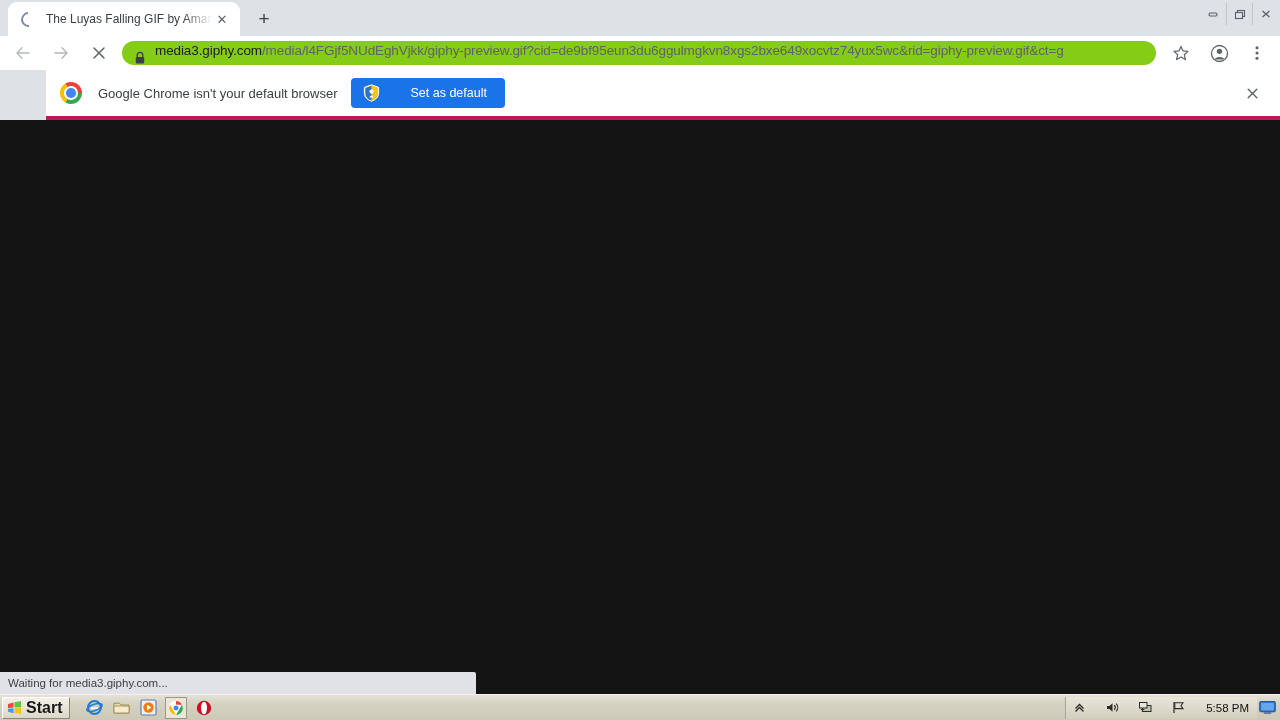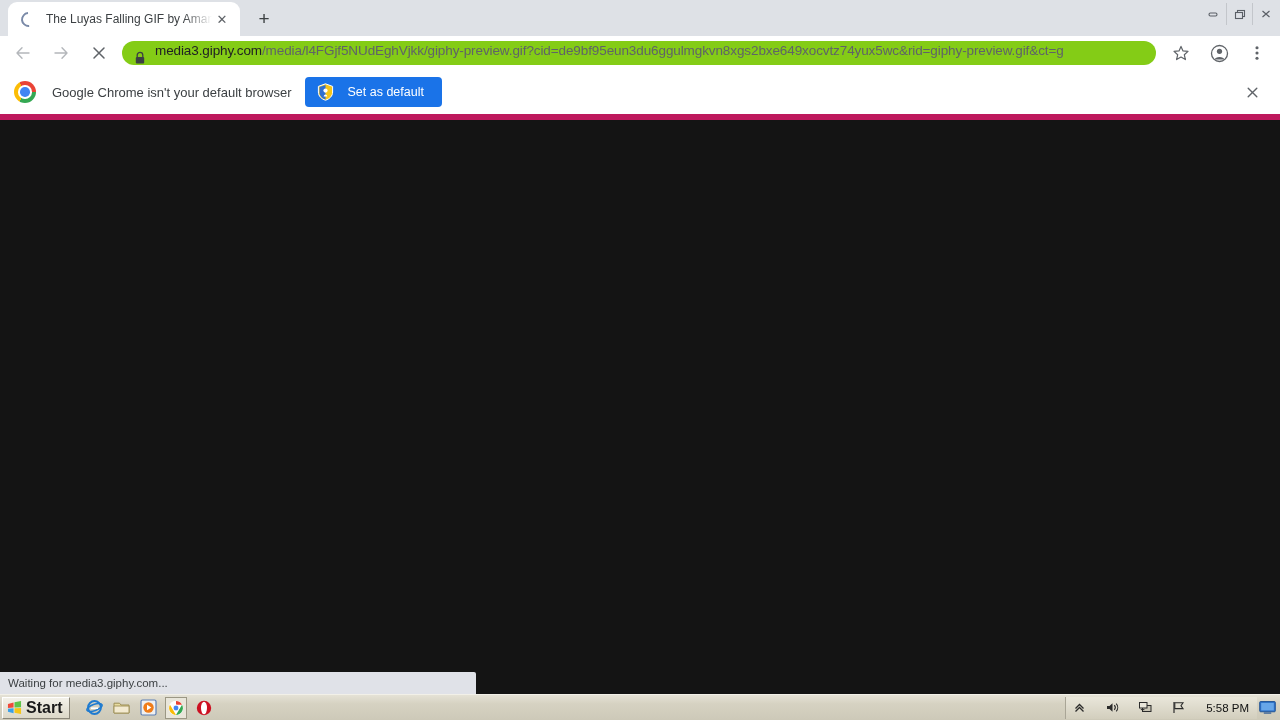--- a/index.html
+++ b/index.html
@@ -124,23 +124,24 @@
     line-height: 28px;
     letter-spacing: -0.1px;
   }
   .url .host { color: #202124; }
   .url .path { color: #5f6368; }
 
   
   .infobar {
     height: 50px;
     background: #ffffff;
-    border-bottom: 6px solid #be185d;
+    border-bottom: 4px solid #be185d;
     display: flex; align-items: center;
     padding: 0 16px 0 14px;
+    margin-left: 46px;
   }
   .chrome-logo {
     width: 22px; height: 22px; position: relative;
     border-radius: 50%;
     overflow: hidden;
     flex: 0 0 22px;
     margin-right: 16px;
   }
   .chrome-logo .q1, .chrome-logo .q2, .chrome-logo .q3 {
     position: absolute; width: 100%; height: 100%;
@@ -159,21 +160,21 @@
     white-space: nowrap;
   }
   .setdefault {
     background: #1a73e8;
     color: #ffffff;
     height: 30px;
     border-radius: 4px;
     display: flex; align-items: center;
     padding: 0 18px 0 12px;
     font-size: 12.5px;
-    gap: 13px;
+    gap: 30px;
   }
   .shield { width: 17px; height: 18px; display: block; }
   .infoclose {
     margin-left: auto;
     width: 24px; height: 24px;
     display: flex; align-items: center; justify-content: center;
     color: #5f6368; font-size: 14px;
   }
 
   

